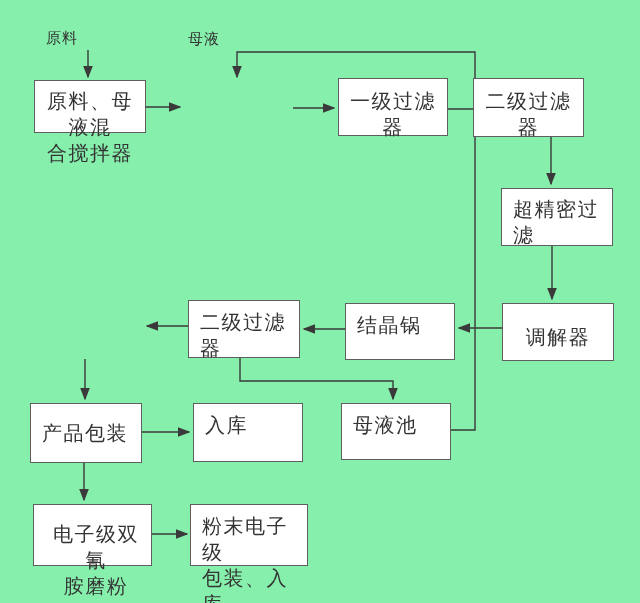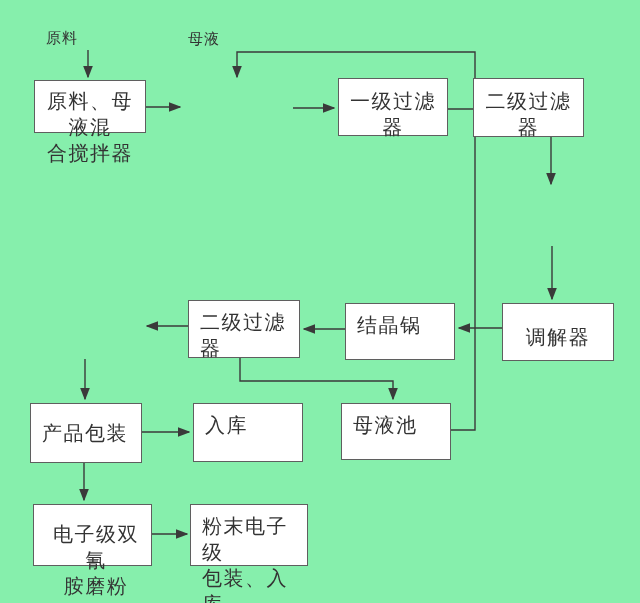--- a/index.html
+++ b/index.html
@@ -76,20 +76,21 @@
   <div class="flabel" style="left:188px; top:30px;">母液</div>
 
   <div class="node center" style="left:34px;  top:80px;  width:112px; height:53px; padding-top:7px;">原料、母液混
 合搅拌器</div>
 
 
   <div class="node center" style="left:338px; top:78px;  width:110px; height:58px;">一级过滤器</div>
 
   <div class="node center" style="left:473px; top:78px;  width:111px; height:59px;">二级过滤器</div>
 
+  <div class="node left" style="left:501px; top:188px; width:112px; height:58px; padding-top:7px;">超精密过滤</div>
 
   <div class="node center" style="left:502px; top:303px; width:112px; height:58px; padding-top:20px;">调解器</div>
 
   <div class="node left" style="left:345px; top:303px; width:110px; height:57px; padding-top:8px;">结晶锅</div>
 
   <div class="node left" style="left:188px; top:300px; width:112px; height:58px; padding-top:8px;">二级过滤器</div>
 
 
   <div class="node left" style="left:30px;  top:403px; width:112px; height:60px; padding-top:16px;">产品包装</div>
 

